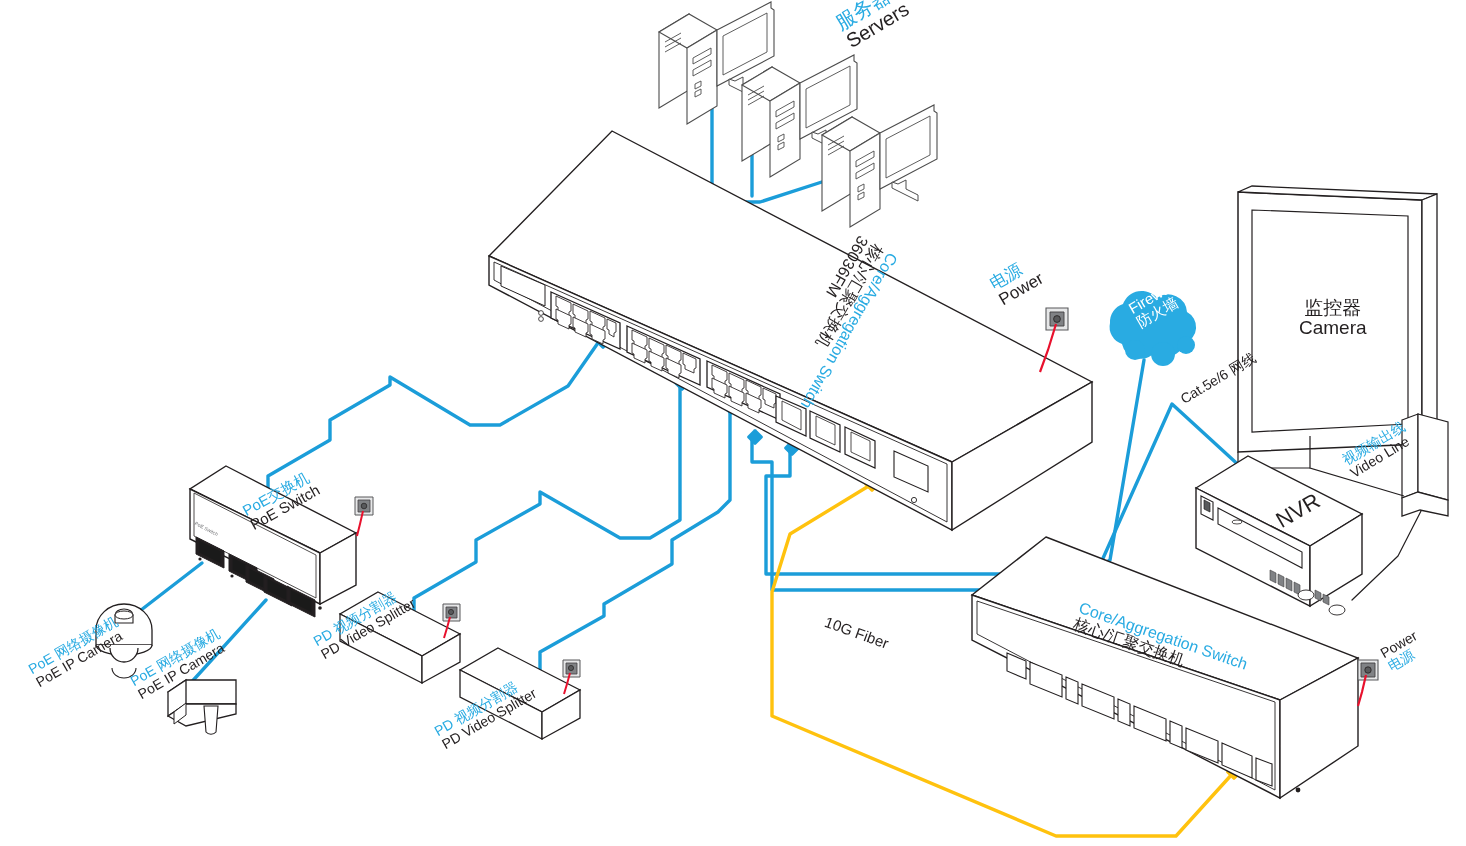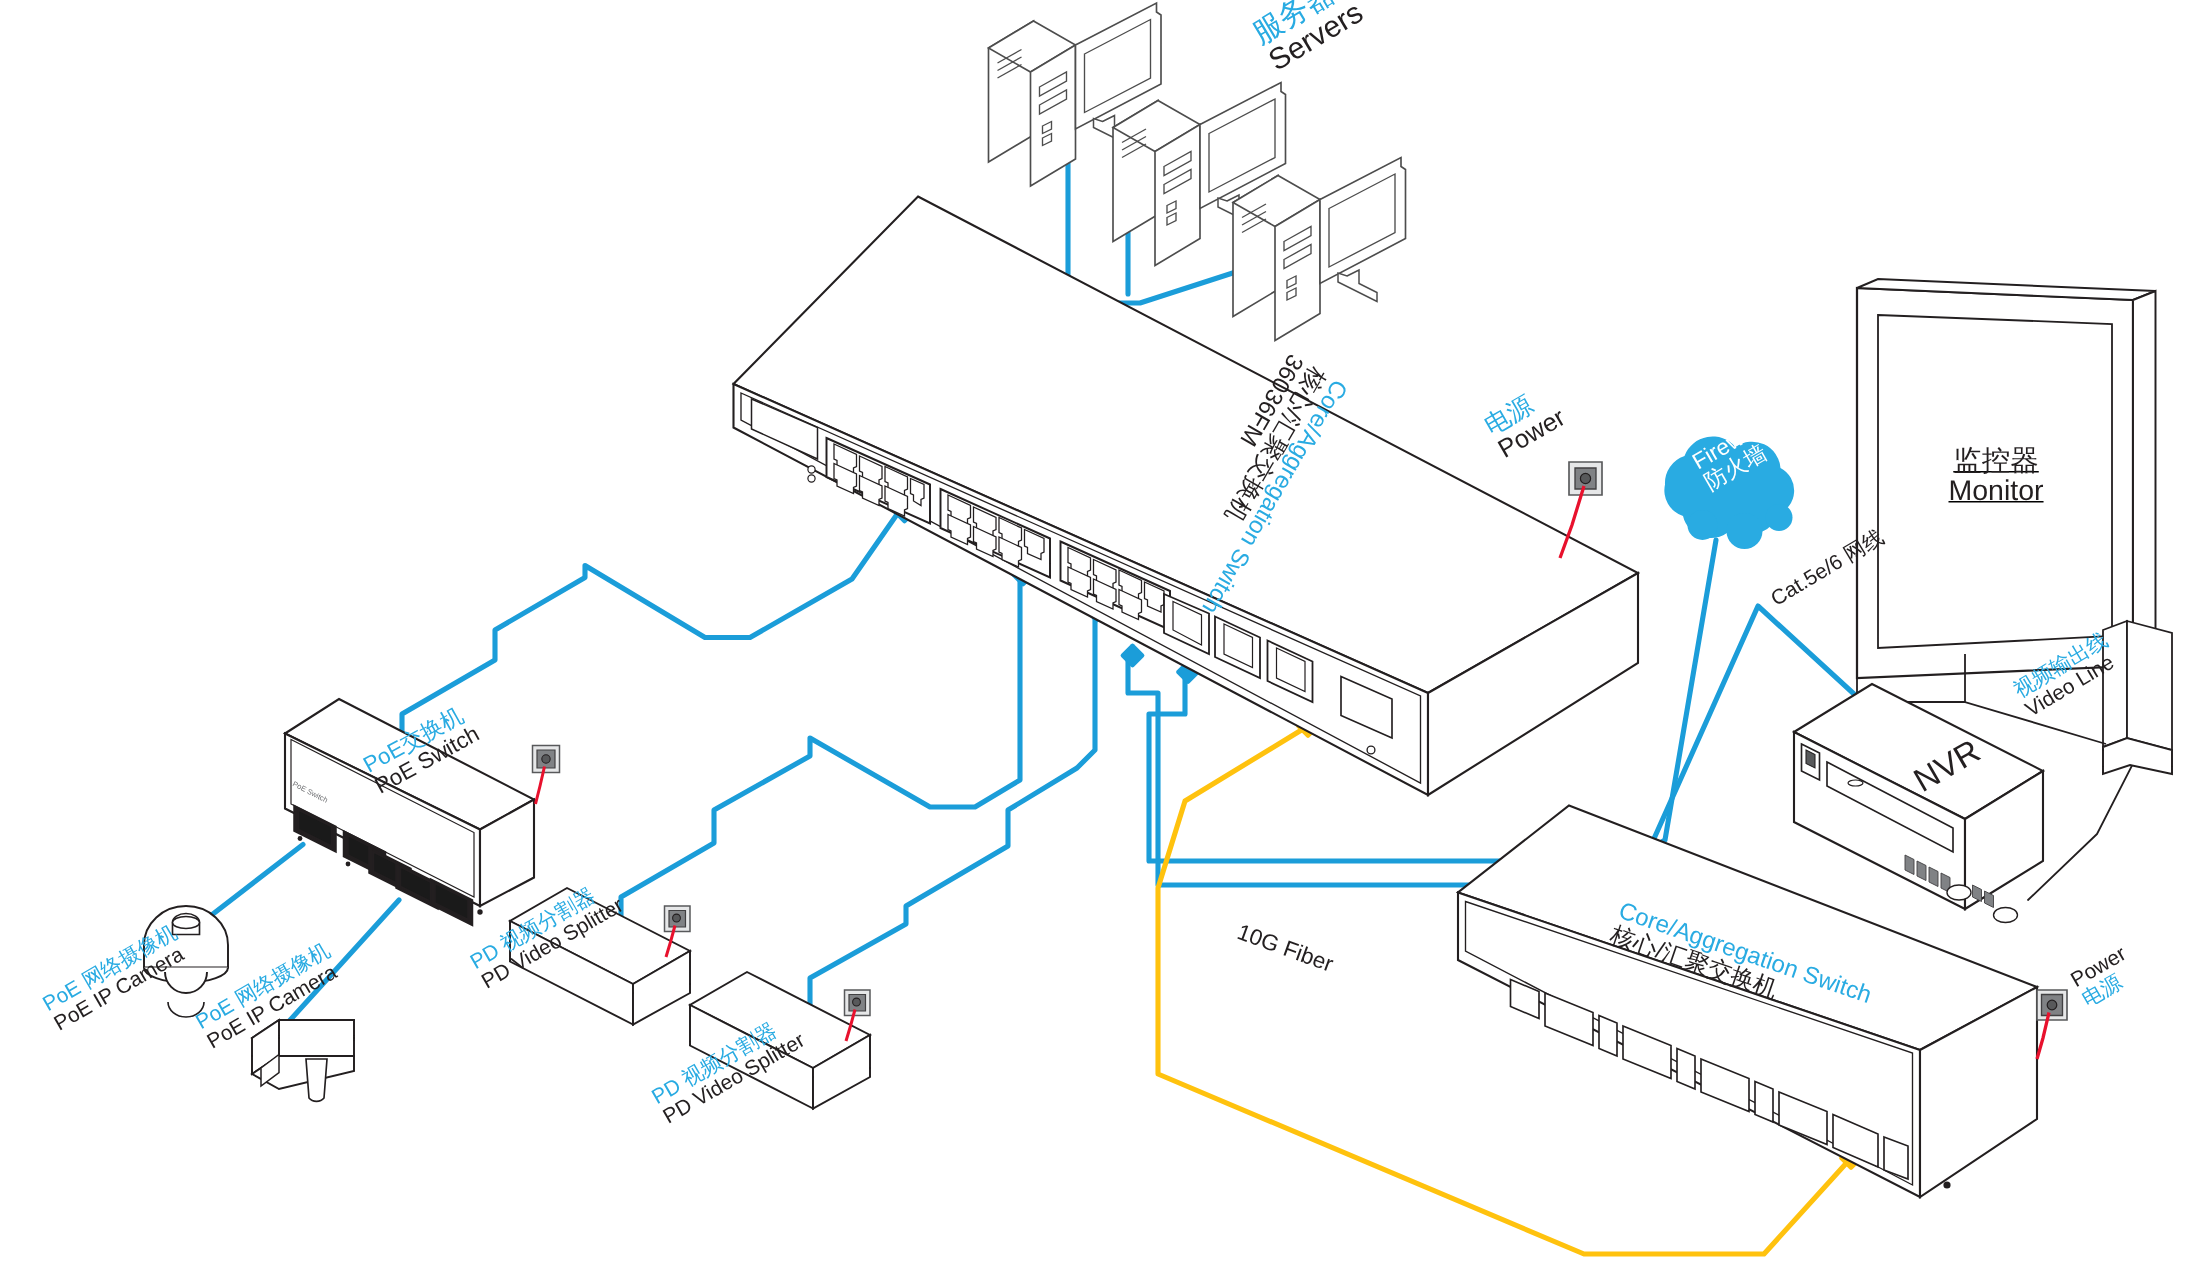--- a/index.html
+++ b/index.html
@@ -359,23 +359,23 @@
 <div class="lbl" style="left:987px;top:278px;transform:rotate(-30deg);font-size:17px;">
   <div class="cn">电源</div>
   <div class="en">Power</div>
 </div>
 
 <div class="lbl" style="left:1126px;top:303px;transform:rotate(-30deg);font-size:15px;color:#ffffff;">
   <div>Firewall</div>
   <div>防火墙</div>
 </div>
 
-<div class="lbl" style="left:1299px;top:298px;font-size:19px;text-align:center;text-decoration:underline;">
+<div class="lbl" style="left:1299px;top:298px;font-size:19px;text-align:center;">
   <div class="en">监控器</div>
-  <div class="en">Monitor</div>
+  <div class="en">Camera</div>
 </div>
 
 <div class="lbl en" style="left:1178px;top:394px;transform:rotate(-31deg);font-size:14px;">
   <div>Cat.5e/6 网线</div>
 </div>
 
 <div class="lbl en" style="left:1272px;top:512px;transform:rotate(-30deg);font-size:22px;">
   <div>NVR</div>
 </div>
 

